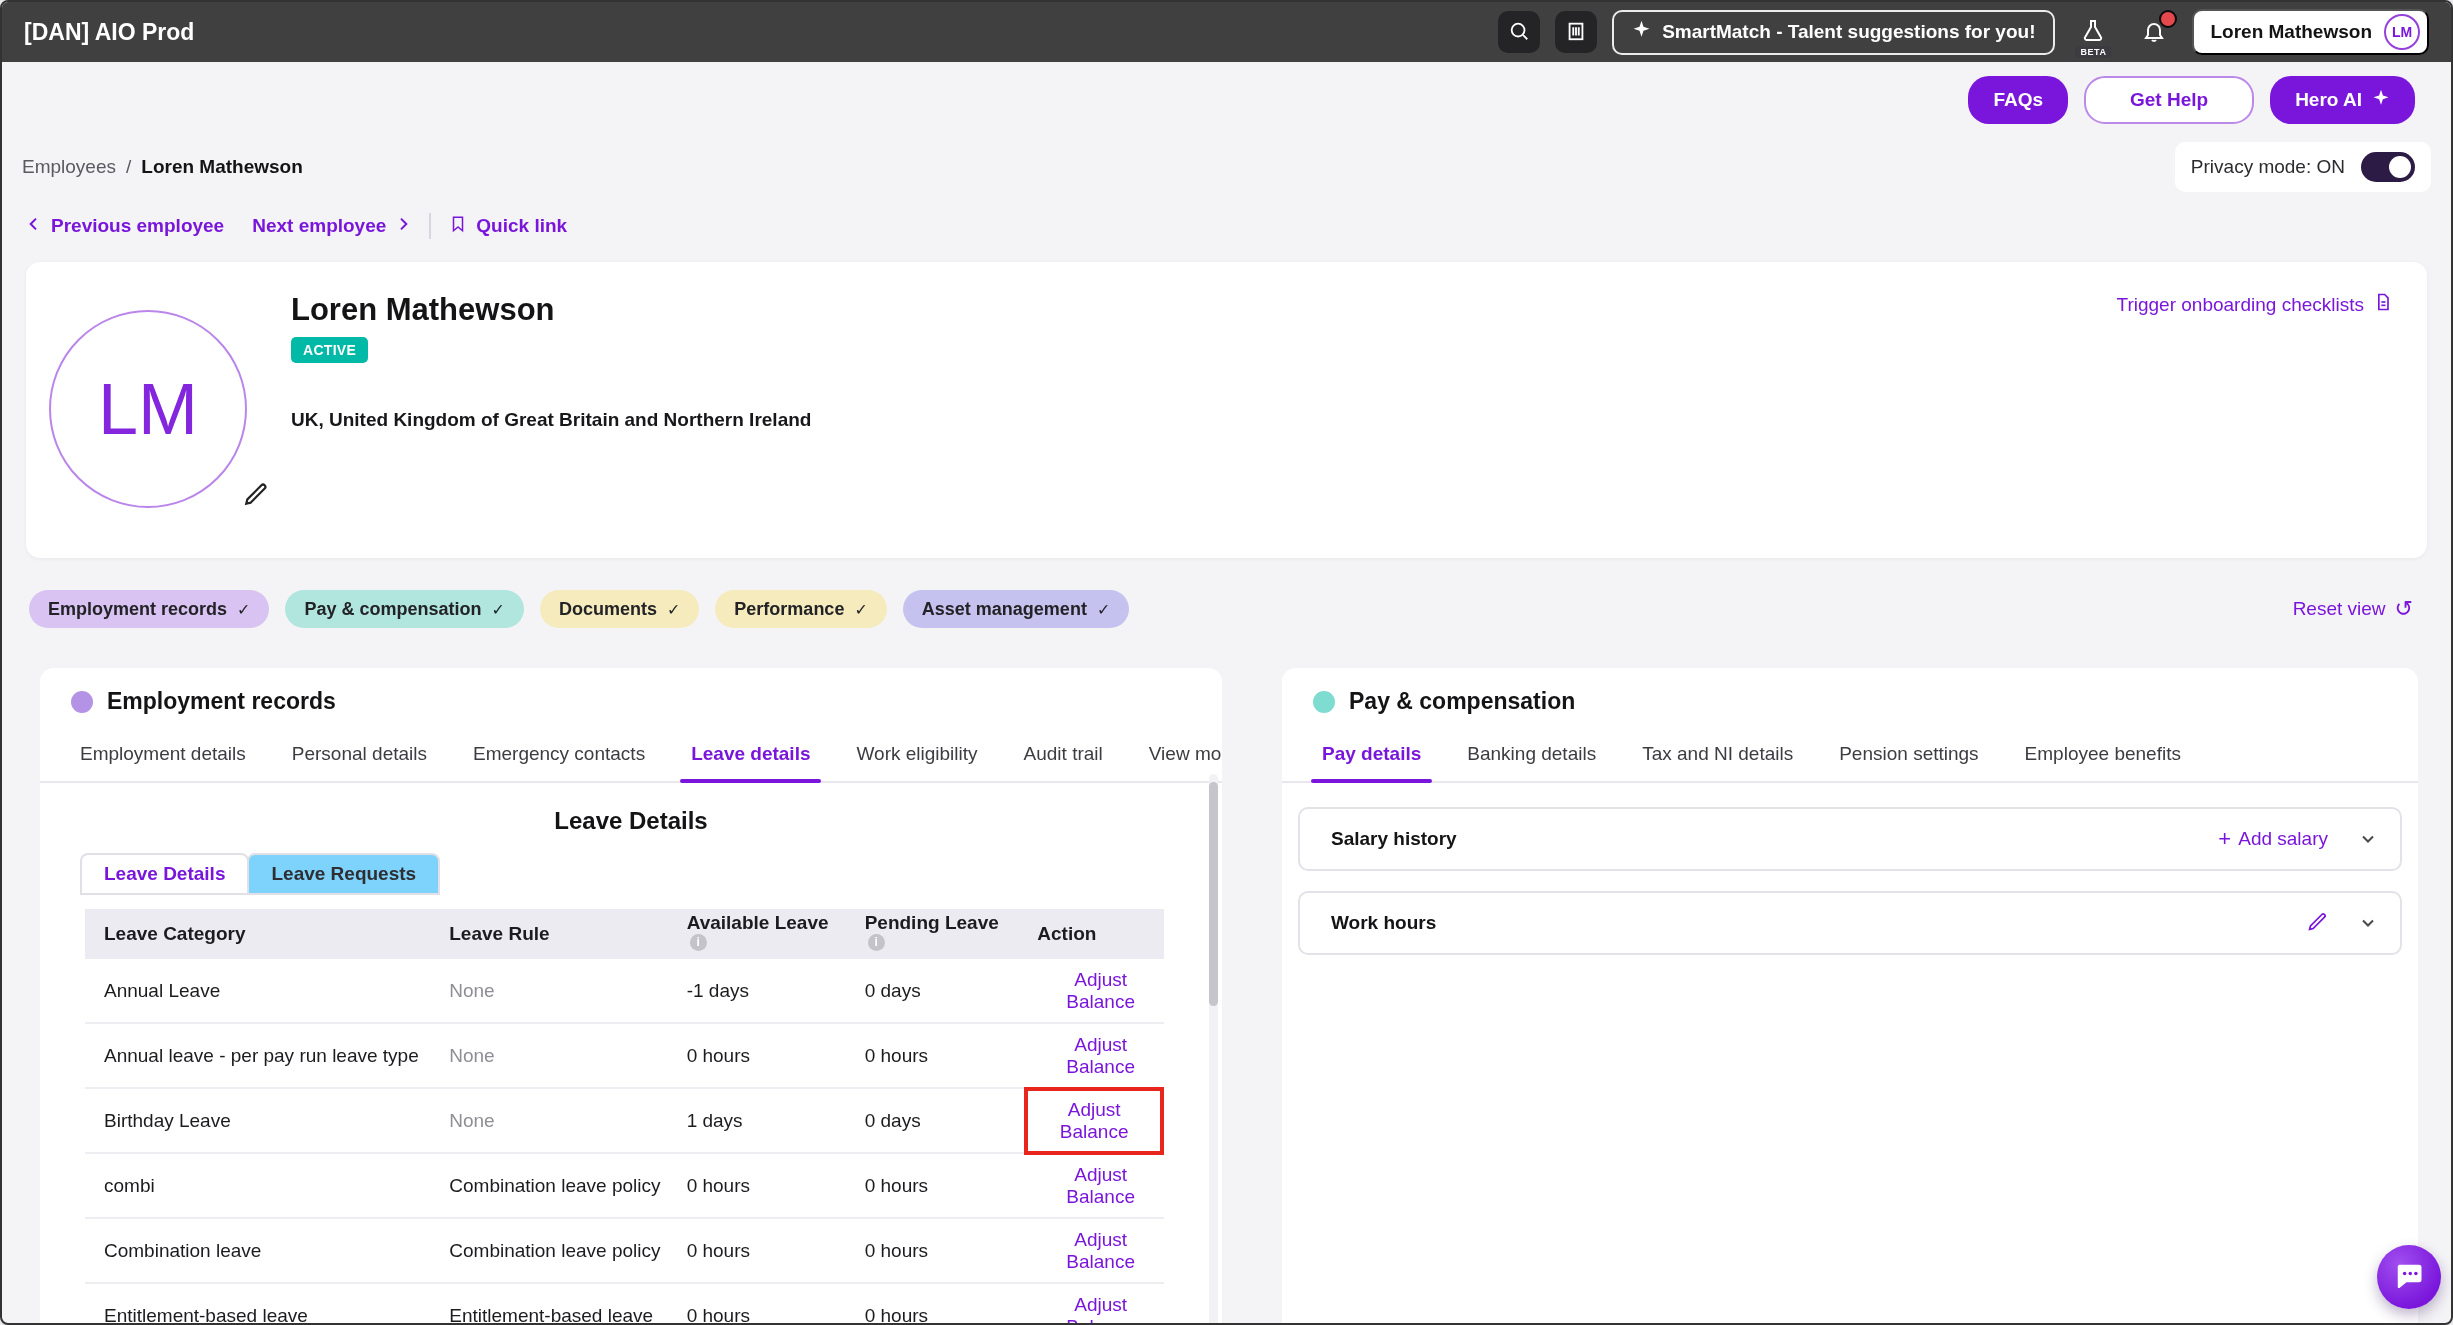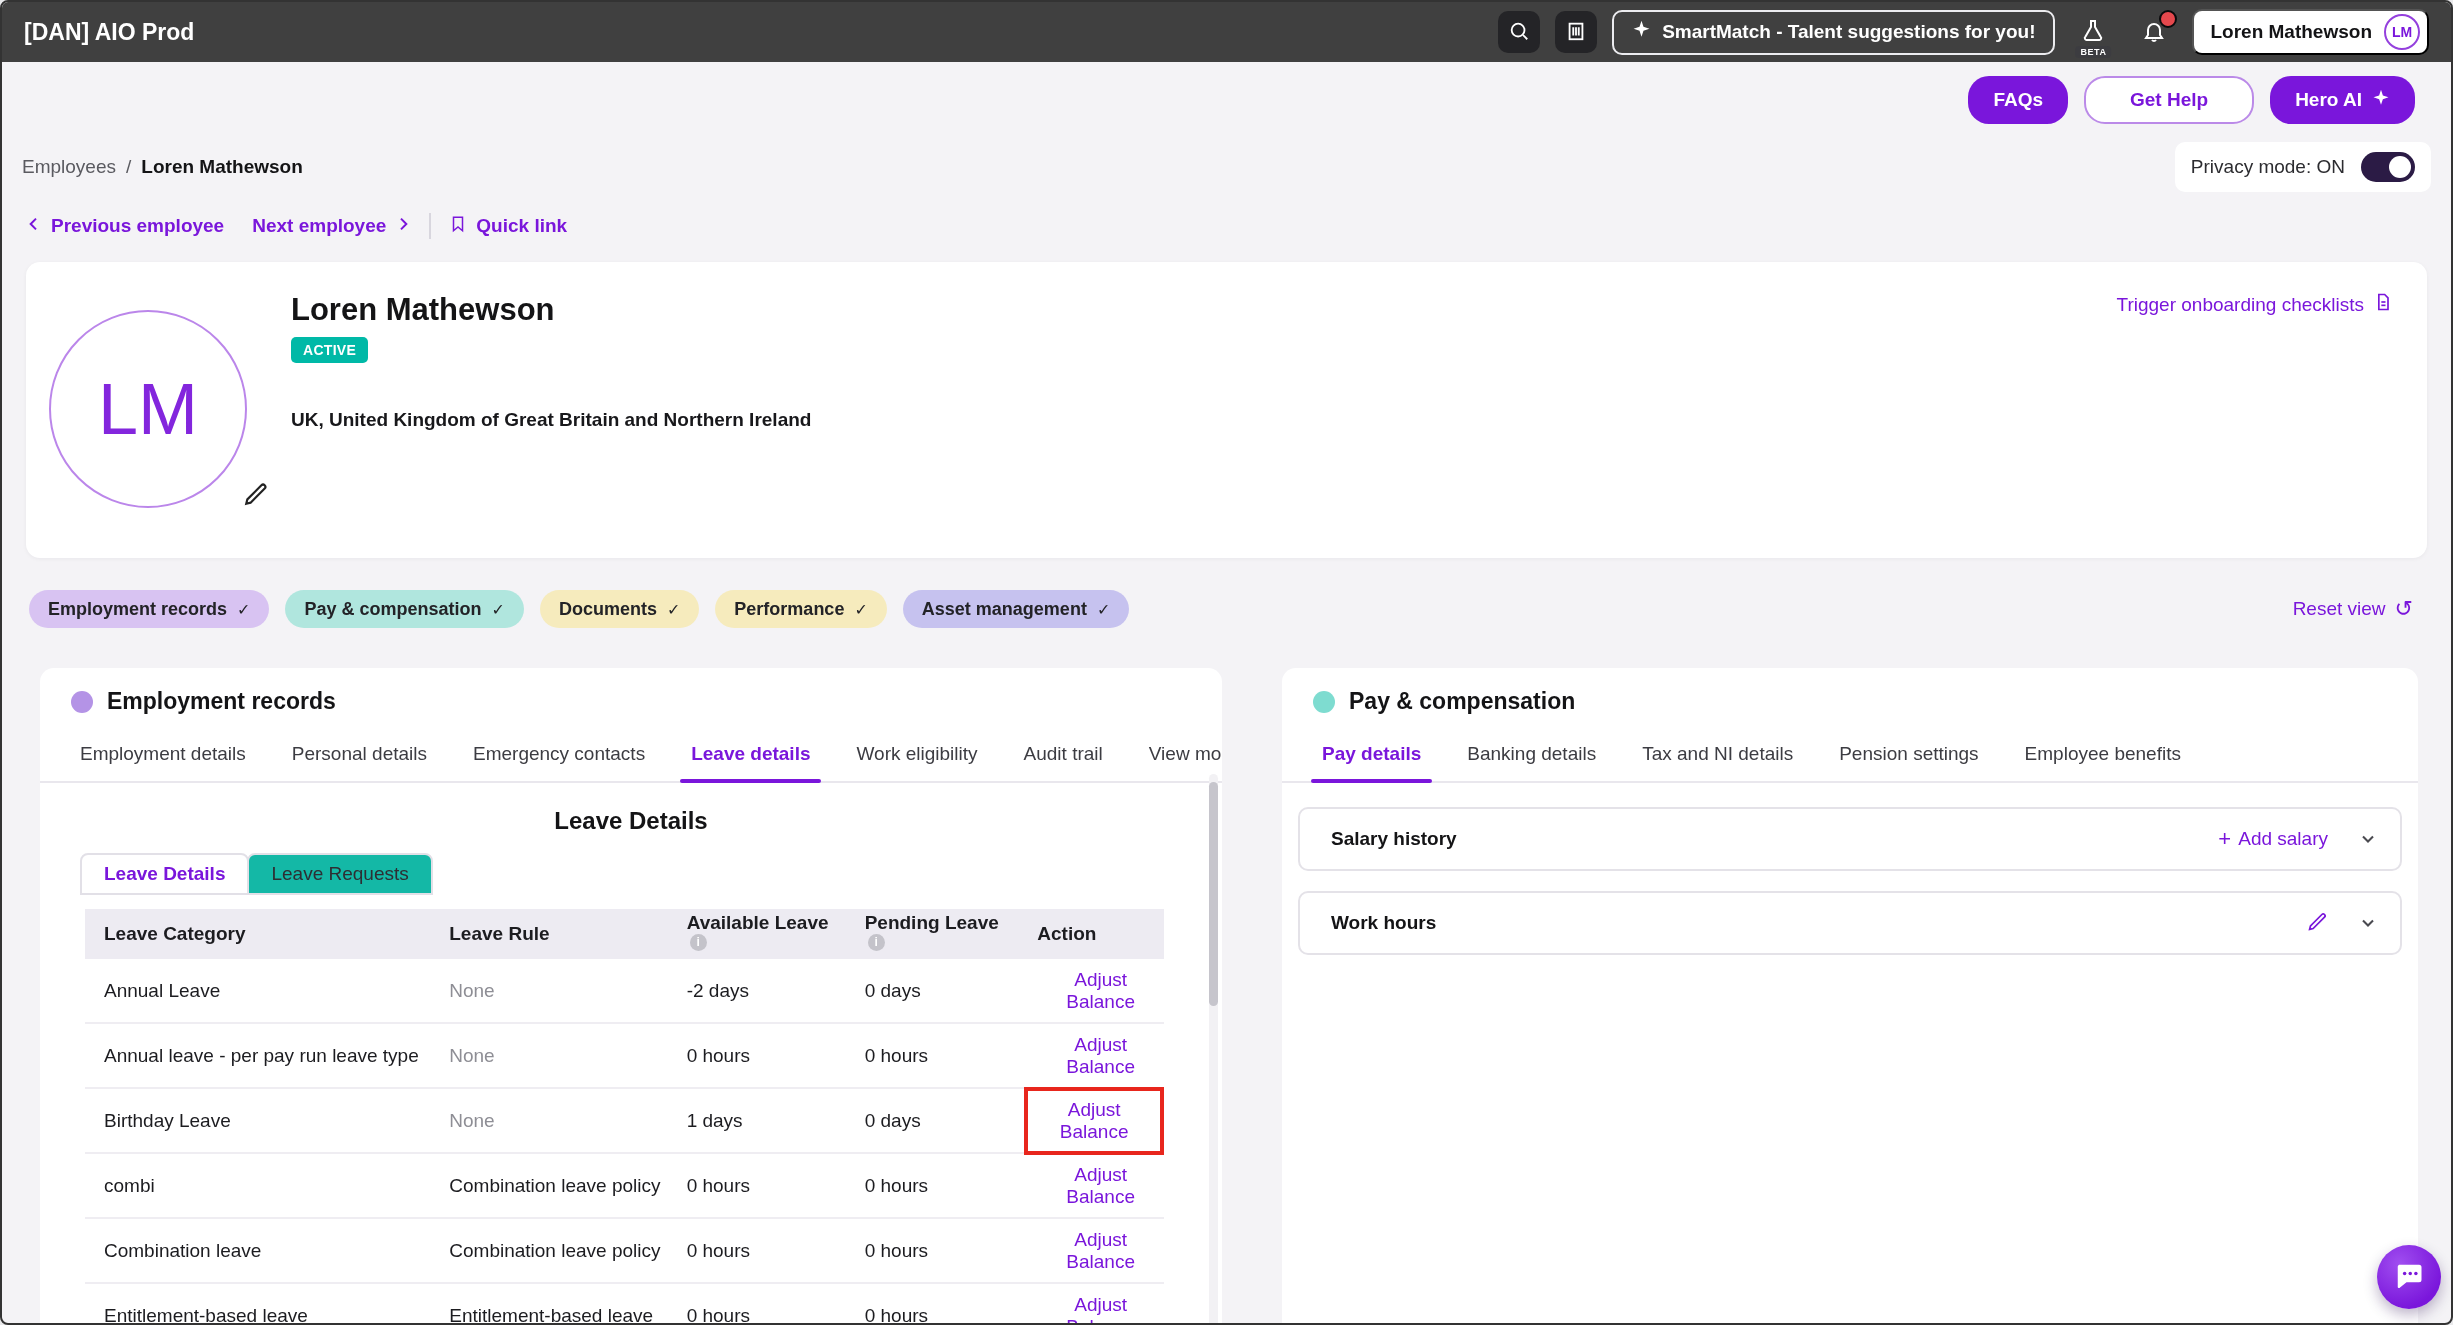--- a/index.html
+++ b/index.html
@@ -100,21 +100,21 @@
   .tab.active{color:#7a16db;font-weight:700;}
   .tab.active::after{content:"";position:absolute;left:4px;right:4px;bottom:-2px;height:4px;
                      background:#7a16db;border-radius:2px;}
 
   
   .leave-heading{text-align:center;font-size:24px;font-weight:700;color:#141416;margin-top:24px;}
   .subtabs{display:flex;margin:18px 0 0 40px;}
   .subtab{height:42px;display:inline-flex;align-items:center;padding:0 22px;font-size:19px;
           border:2px solid #e2e0e7;border-radius:8px 8px 0 0;background:#fff;color:#7a16db;
           font-weight:700;}
-  .subtab.inactive{background:#14b8a6;color:#2e2e33;font-weight:400;margin-left:-2px;}
+  .subtab.inactive{background:#7dd3fc;color:#2e2e33;font-weight:700;margin-left:-2px;}
   .leave-table{margin:14px 58px 0 45px;}
   .t-head{display:flex;align-items:center;background:#edebf2;height:50px;font-size:19px;
           font-weight:700;color:#1c1c20;}
   .t-row{display:flex;align-items:center;height:65px;border-bottom:2px solid #efedf2;
          font-size:19px;color:#1c1c20;}
   .tc{padding-left:19px;}
   .tc-cat{width:32%;}.tc-rule{width:22%;}.tc-avail{width:16.5%;}.tc-pend{width:16%;}.tc-act{width:13.5%;}
   .rule-none{color:#8e8e95;}
   .link{color:#7a16db;background:none;border:none;font-size:19px;}
   .info-dot{display:inline-block;width:17px;height:17px;border-radius:50%;background:#c4c3ca;
@@ -350,21 +350,21 @@
           </div>
           <div class="tc tc-pend">
             <span>Pending Leave</span><span class="info-dot">i</span>
           </div>
           <div class="tc tc-act">Action</div>
         </div>
 
         <div class="t-row">
           <div class="tc tc-cat">Annual Leave</div>
           <div class="tc tc-rule rule-none">None</div>
-          <div class="tc tc-avail">-2 days</div>
+          <div class="tc tc-avail">-1 days</div>
           <div class="tc tc-pend">0 days</div>
           <div class="tc tc-act"><button class="link">Adjust Balance</button></div>
         </div>
 
         <div class="t-row">
           <div class="tc tc-cat">Annual leave - per pay run leave type</div>
           <div class="tc tc-rule rule-none">None</div>
           <div class="tc tc-avail">0 hours</div>
           <div class="tc tc-pend">0 hours</div>
           <div class="tc tc-act"><button class="link">Adjust Balance</button></div>

